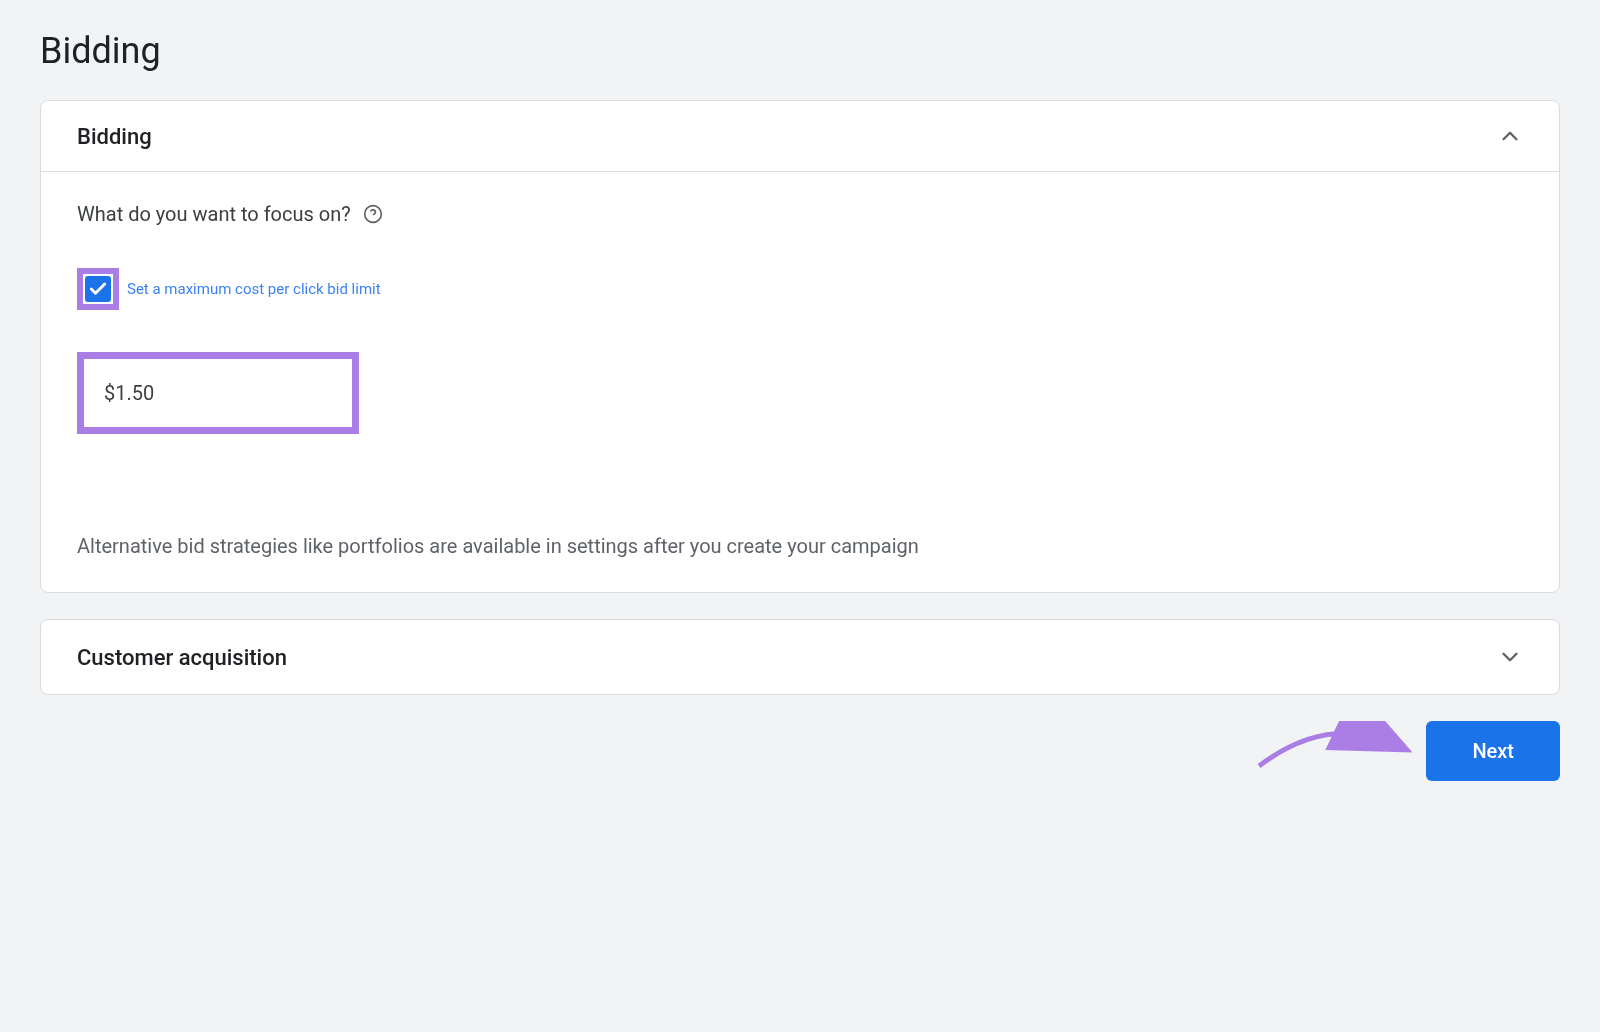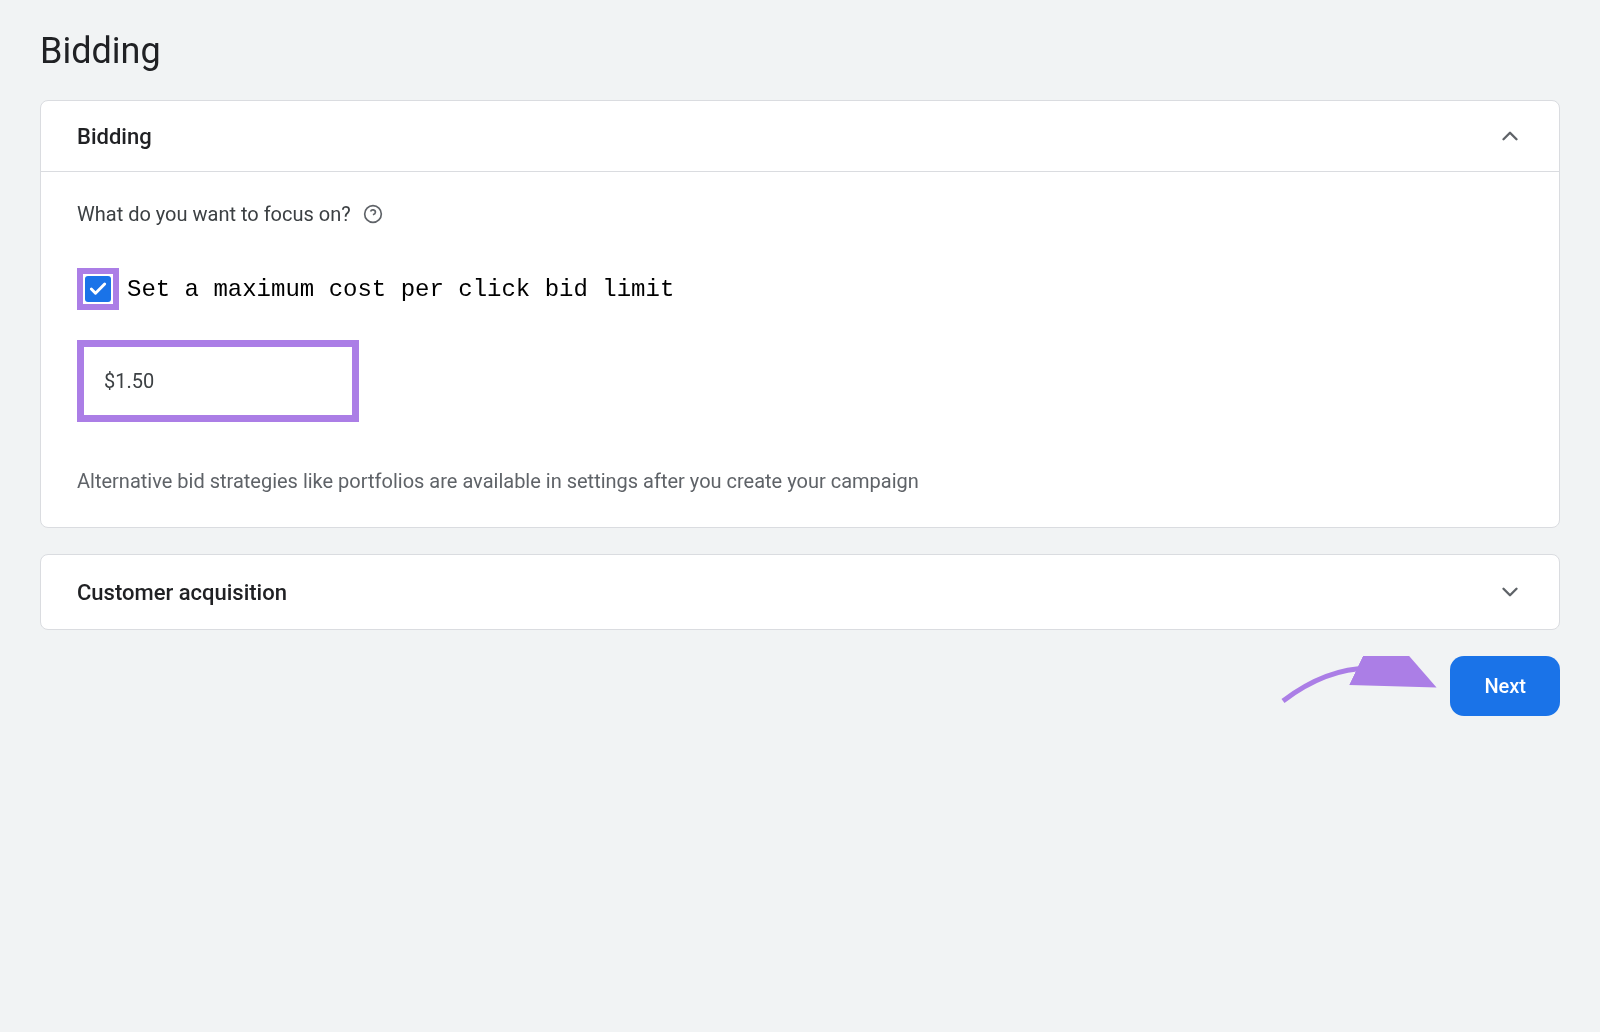--- a/index.html
+++ b/index.html
@@ -110,61 +110,60 @@
       border-radius: 3px;
       display: flex;
       align-items: center;
       justify-content: center;
       cursor: pointer;
     }
     .checkbox svg {
       color: #fff;
     }
     .checkbox-label {
-      font-size: 24px;
-      color: #000000;
-      font-family: Liberation Mono, monospace;
+      font-size: 15px;
+      color: #3b82f6;
     }
     .input-highlight {
       border: 7px solid #ab7ee6;
       display: inline-block;
-      margin-top: 6px;
+      margin-top: 18px;
     }
     .text-input {
       border: none;
       outline: none;
       padding: 22px 20px;
       font-size: 20px;
       color: #3c4043;
       width: 268px;
       font-family: inherit;
     }
     .alt-note {
       font-size: 20px;
       color: #5f6368;
-      margin-top: 47px;
+      margin-top: 100px;
     }
     .footer-row {
       display: flex;
       justify-content: flex-end;
       align-items: center;
       margin-top: 20px;
       gap: 12px;
     }
     .arrow-annotation {
       position: relative;
       width: 160px;
       height: 60px;
     }
     .next-button {
       background: #1a73e8;
       color: #fff;
       border: none;
-      border-radius: 14px;
-      padding: 18px 34px;
+      border-radius: 6px;
+      padding: 18px 46px;
       font-size: 20px;
       font-weight: 500;
       cursor: pointer;
       font-family: inherit;
     }
     .collapsed-card .card-header {
       padding: 24px 36px;
     }
   </style>
 </head>

